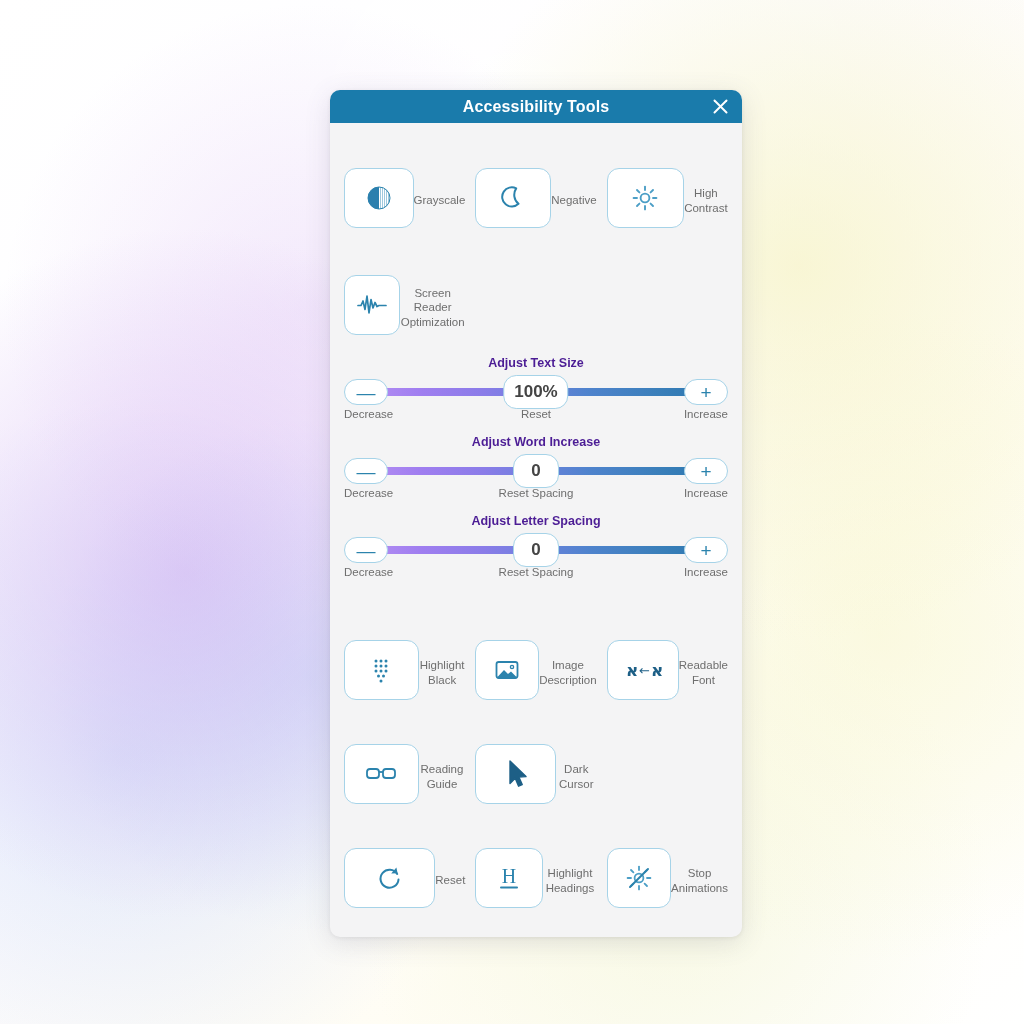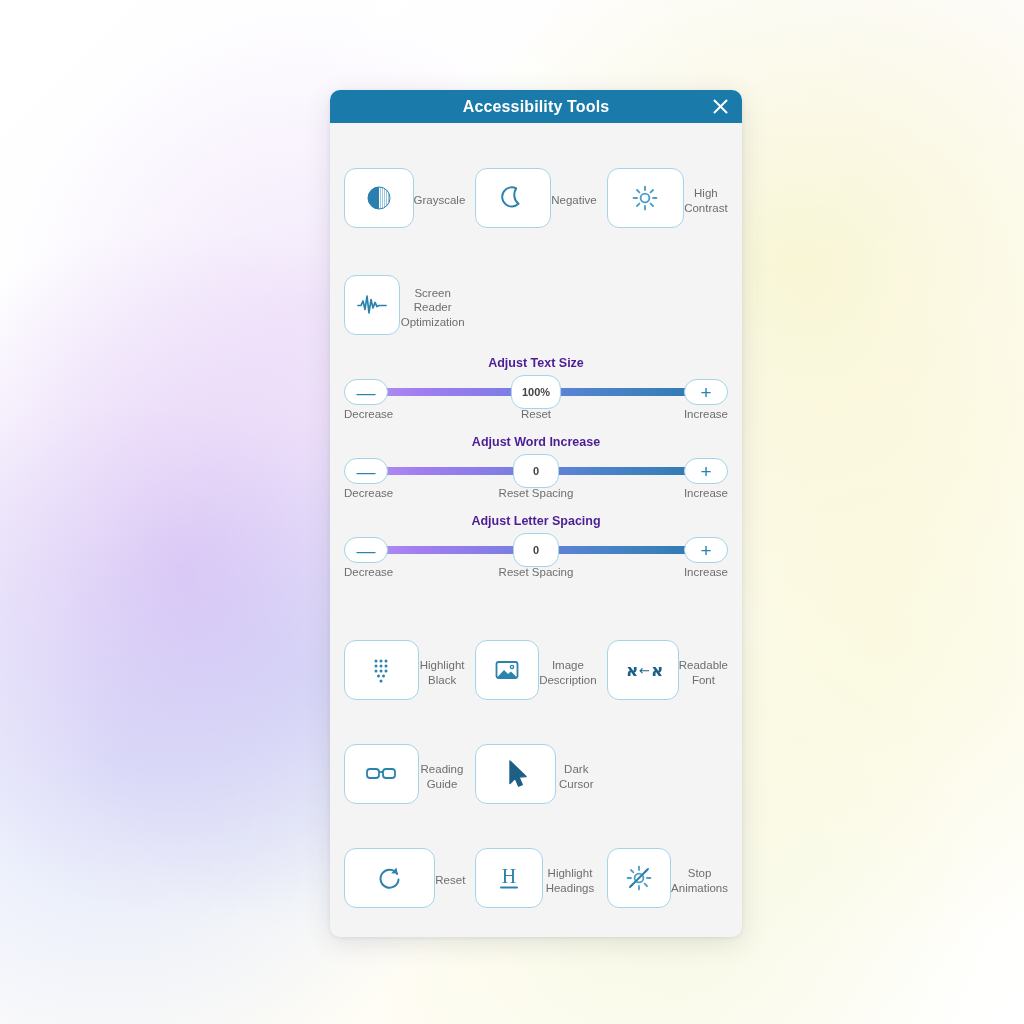--- a/index.html
+++ b/index.html
@@ -166,21 +166,21 @@
     align-items: center;
     justify-content: center;
     cursor: pointer;
   }
 
   .pill-end { width: 44px; }
 
   .pill-center {
     min-width: 46px;
     padding: 16px 10px;
-    font-size: 11px;
+    font-size: 17px;
     font-weight: bold;
     color: #444444;
     position: absolute;
     left: 50%;
     transform: translateX(-50%);
   }
 
   .pill-sign {
     font-size: 19px;
     color: #2b83ad;

